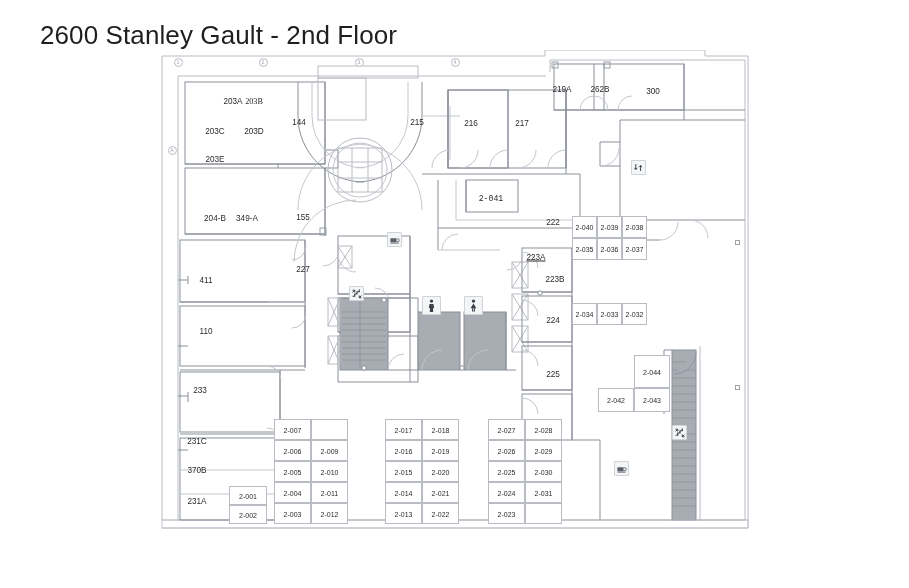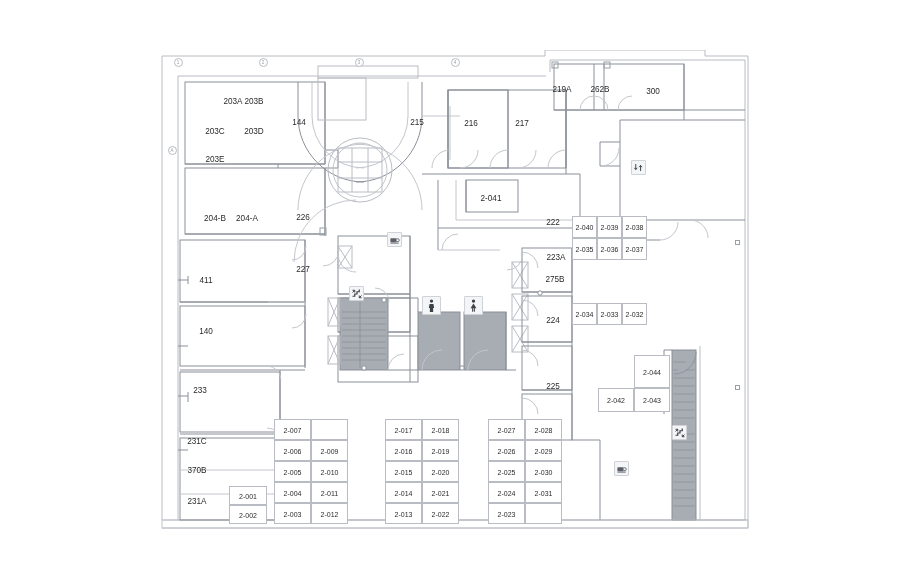--- a/index.html
+++ b/index.html
@@ -33,20 +33,21 @@
   .bub{position:absolute;width:9px;height:9px;border:1px solid #b9bcc2;border-radius:50%;
        background:#fff;box-sizing:border-box;display:flex;align-items:center;justify-content:center;
        font-size:4.5px;color:#9aa0a6;}
   .sq{position:absolute;width:5px;height:5px;border:1px solid #9aa0a6;background:#fff;box-sizing:border-box;}
 </style>
 </head>
 <body>
 
 <div id="page">
 
+  <div id="title">2600 Stanley Gault - 2nd Floor</div>
 
   <div id="plan">
     <svg width="590" height="490" viewBox="0 0 590 490">
       <g fill="none" stroke="#8a8f98" stroke-width="1" shape-rendering="geometricPrecision">
 
         <path d="M2,6 L385,6 L385,0 L545,0 L545,6 L588,6" stroke="#b9bcc2"></path>
         <path d="M2,6 L2,470 L588,470" stroke="#b9bcc2"></path>
         <path d="M2,478 L588,478 L588,6" stroke="#b9bcc2"></path>
         <rect x="2" y="470" width="586" height="8" stroke="#c2c6cc"></rect>
 
@@ -278,47 +279,47 @@
         <path d="M540,296 L540,470" stroke="#b9bcc2"></path>
         <path d="M504,300 L504,364" stroke="#8a8f98"></path>
 
         <path d="M120,470 L585,470" stroke="#b9bcc2"></path>
 
       </g>
     </svg>
 
     <div id="room-labels">
         <div class="lbl rm" style="left: 73px; top: 51px;">203A</div>
-        <div class="lbl rm" style="left: 94px; top: 51px;">203B</div>
+        <div class="lbl rm" style="left: 94px; top: 51px; font-family: Liberation Serif, serif;">203B</div>
         <div class="lbl rm" style="left: 55px; top: 81px;">203C</div>
         <div class="lbl rm" style="left: 94px; top: 81px;">203D</div>
         <div class="lbl rm" style="left: 55px; top: 109px;">203E</div>
         <div class="lbl rm" style="left: 55px; top: 168px;">204-B</div>
-        <div class="lbl rm" style="left: 87px; top: 168px;">204-A</div>
+        <div class="lbl rm" style="left: 87px; top: 168px;">349-A</div>
         <div class="lbl rm" style="left: 139px; top: 72px;">144</div>
         <div class="lbl rm" style="left: 257px; top: 72px;">215</div>
         <div class="lbl rm" style="left: 311px; top: 73px;">216</div>
         <div class="lbl rm" style="left: 362px; top: 73px;">217</div>
         <div class="lbl rm" style="left: 402px; top: 39px;">219A</div>
         <div class="lbl rm" style="left: 440px; top: 39px;">262B</div>
         <div class="lbl rm" style="left: 493px; top: 41px;">300</div>
-        <div class="lbl rm" style="left: 143px; top: 167px;">226</div>
+        <div class="lbl rm" style="left: 143px; top: 167px;">155</div>
         <div class="lbl rm" style="left: 143px; top: 219px;">227</div>
         <div class="lbl rm" style="left: 46px; top: 230px;">411</div>
-        <div class="lbl rm" style="left: 46px; top: 281px;">140</div>
+        <div class="lbl rm" style="left: 46px; top: 281px;">110</div>
         <div class="lbl rm" style="left: 40px; top: 340px;">233</div>
         <div class="lbl rm" style="left: 37px; top: 391px;">231C</div>
         <div class="lbl rm" style="left: 37px; top: 420px;">370B</div>
         <div class="lbl rm" style="left: 37px; top: 451px;">231A</div>
-        <div class="lbl rm" style="left: 331px; top: 148px;">2-041</div>
+        <div class="lbl rm" style="left: 331px; top: 148px; font-family: Liberation Mono, monospace;">2-041</div>
         <div class="lbl rm" style="left: 393px; top: 172px;">222</div>
-        <div class="lbl rm" style="left: 396px; top: 207px;">223A</div>
-        <div class="lbl rm" style="left: 395px; top: 229px;">275B</div>
+        <div class="lbl rm" style="left: 376px; top: 207px; text-decoration: underline;">223A</div>
+        <div class="lbl rm" style="left: 395px; top: 229px;">223B</div>
         <div class="lbl rm" style="left: 393px; top: 270px;">224</div>
-        <div class="lbl rm" style="left: 393px; top: 336px;">225</div>
+        <div class="lbl rm" style="left: 393px; top: 324px;">225</div>
       </div>
 
     <div id="cubicle-layer">
         <div class="grid" style="left: 114px; top: 369px; width: 74px; height: 105px;">
           <div class="gcell" style="left: 0px; top: 0px; width: 37px; height: 21px;">
             <span>2-007</span>
           </div>
           <div class="gcell" style="left: 37px; top: 0px; width: 37px; height: 21px;">
             <span></span>
           </div>

